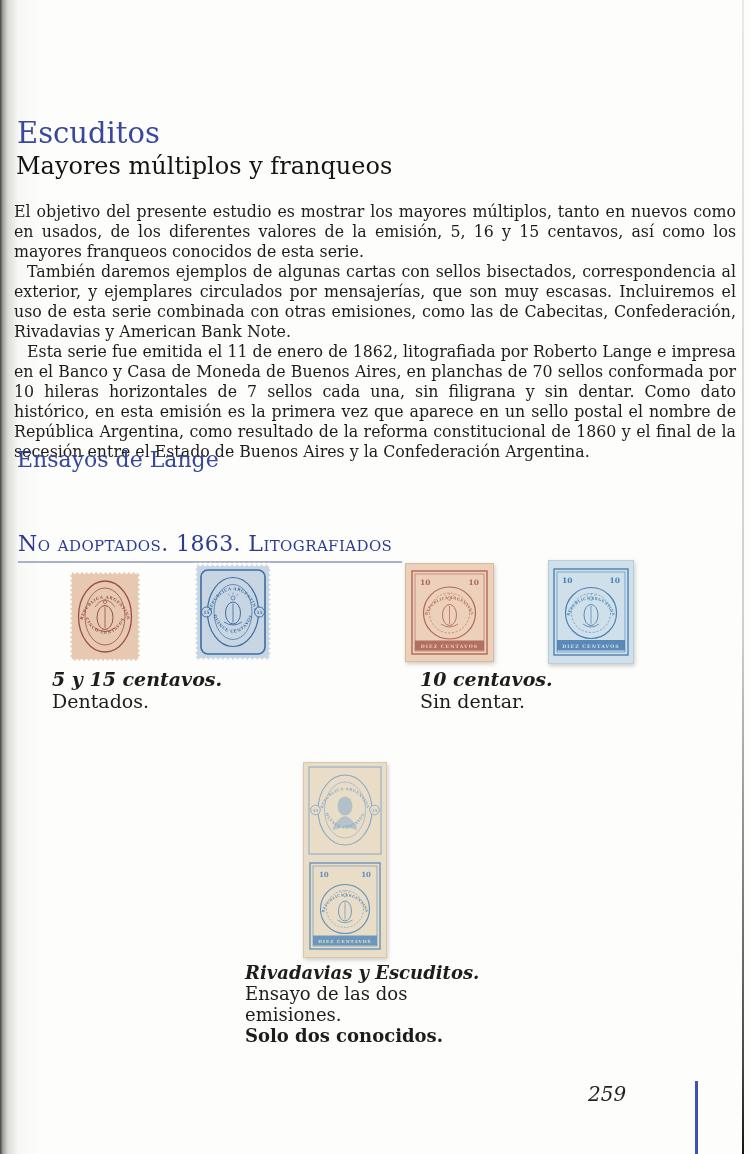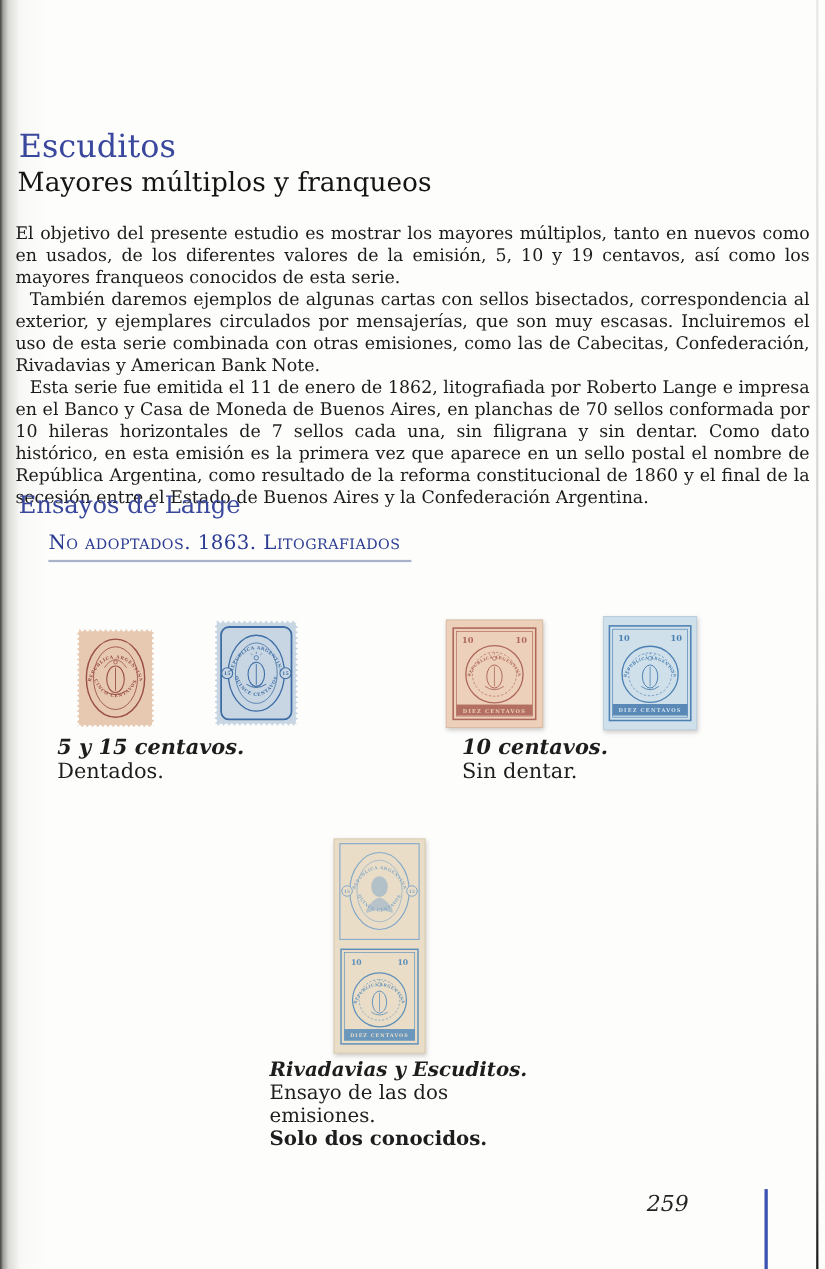--- a/index.html
+++ b/index.html
@@ -11,22 +11,22 @@
   .left-shadow{position:absolute;left:0;top:0;width:18px;height:100%;
     background:linear-gradient(to right,rgba(42,42,38,.88) 0,rgba(85,85,80,.5) 3px,rgba(140,140,134,.22) 8px,rgba(255,255,255,0) 18px);}
   .right-edge{position:absolute;left:742px;top:0;width:2px;height:100%;
     background:linear-gradient(to bottom,rgba(170,170,164,.25) 0,rgba(120,120,115,.35) 55%,rgba(40,40,38,.85) 92%,#151513 100%);}
   .page-title{position:absolute;left:17px;top:116px;font-size:29px;color:#39479c;}
   .page-subtitle{position:absolute;left:16px;top:152px;font-size:24px;color:#141414;}
   .intro{position:absolute;left:14px;top:202px;width:722px;font-size:15.8px;line-height:20px;text-align:justify;}
   .intro p{margin:0;}
   .intro p + p{text-indent:13px;}
   .section-heading{position:absolute;left:17px;top:447px;font-size:22px;color:#39479c;}
-  .section-subheading{position:absolute;left:18px;top:483px;font-size:18px;color:#2c3c92;
-    font-variant:small-caps;letter-spacing:.4px;padding:0 10px 5px 0;border-bottom:2px solid #a9b2c9;margin-left:26px;}
+  .section-subheading{position:absolute;left:18px;top:531px;font-size:22px;color:#2c3c92;
+    font-variant:small-caps;letter-spacing:.4px;padding:0 10px 5px 0;border-bottom:2px solid #a9b2c9;}
   .stamp{position:absolute;}
   .stamp svg{display:block;}
   .soft-shadow{filter:drop-shadow(1px 2px 2px rgba(60,50,40,.25));}
   .caption{position:absolute;text-align:left;color:#1d1d1d;font-size:19px;line-height:21.5px;}
   .cap-title{font-weight:bold;font-style:italic;}
   .cap-note{font-weight:bold;}
   .caption-par{font-size:18px;line-height:21px;}
   .pagenum{position:absolute;left:588px;top:1082px;width:100px;text-align:left;
     font-size:20px;font-style:italic;color:#232323;}
   .pagerule{position:absolute;left:695px;top:1081px;width:3px;height:73px;background:#3d53b2;}
@@ -36,21 +36,21 @@
 
 <div class="page">
 
   <div class="left-shadow"></div>
   <div class="right-edge"></div>
 
   <h1 class="page-title" style="margin:0;font-weight:normal">Escuditos</h1>
   <h2 class="page-subtitle" style="margin:0;font-weight:normal">Mayores múltiplos y franqueos</h2>
 
   <div class="intro">
-    <p>El objetivo del presente estudio es mostrar los mayores múltiplos, tanto en nuevos como en usados, de los diferentes valores de la emisión, 5, 10 y 19 centavos, así como los mayores franqueos conocidos de esta serie.</p>
+    <p>El objetivo del presente estudio es mostrar los mayores múltiplos, tanto en nuevos como en usados, de los diferentes valores de la emisión, 5, 16 y 15 centavos, así como los mayores franqueos conocidos de esta serie.</p>
     <p>También daremos ejemplos de algunas cartas con sellos bisectados, correspondencia al exterior, y ejemplares circulados por mensajerías, que son muy escasas. Incluiremos el uso de esta serie combinada con otras emisiones, como las de Cabecitas, Confederación, Rivadavias y American Bank Note.</p>
     <p>Esta serie fue emitida el 11 de enero de 1862, litografiada por Roberto Lange e impresa en el Banco y Casa de Moneda de Buenos Aires, en planchas de 70 sellos conformada por 10 hileras horizontales de 7 sellos cada una, sin filigrana y sin dentar. Como dato histórico, en esta emisión es la primera vez que aparece en un sello postal el nombre de República Argentina, como resultado de la reforma constitucional de 1860 y el final de la secesión entre el Estado de Buenos Aires y la Confederación Argentina.</p>
   </div>
 
   <h3 class="section-heading" style="margin:0;font-weight:normal">Ensayos de Lange</h3>
   <div class="section-subheading">No adoptados. 1863. Litografiados</div>
 
   <div class="stamp" style="left:68px;top:570px">
     <svg viewBox="0 0 74 93" width="74" height="93">
       <rect x="2.2" y="2.2" width="69.6" height="88.6" fill="#e7c9b1"></rect>

